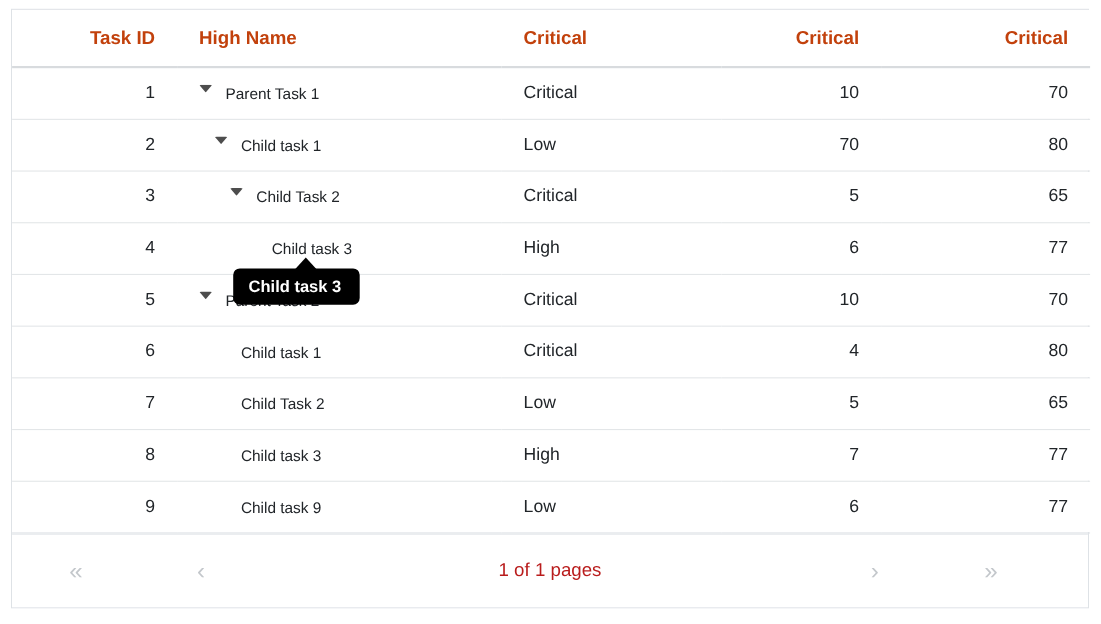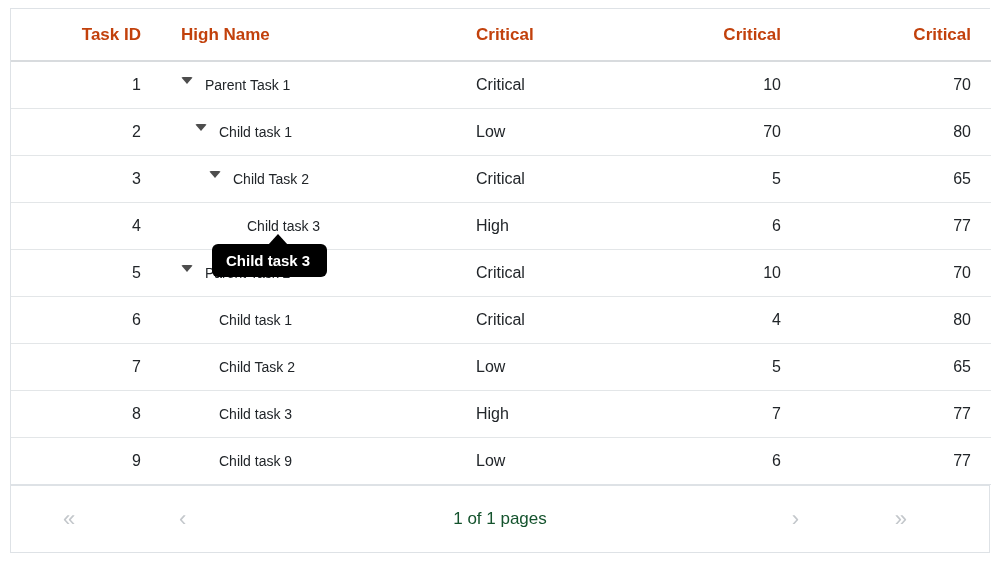--- a/index.html
+++ b/index.html
@@ -25,21 +25,21 @@
   .caret { width:0; height:0; border-left:6px solid transparent; border-right:6px solid transparent;
            border-top:7px solid #4d4d4d; border-radius:2px; margin-right:12px; flex:0 0 auto; cursor:pointer; }
   .caret-space { width:24px; flex:0 0 auto; }
   .taskname { font-size:14px; color:#212529; }
 
   .pager { position:relative; height:67px; border-top:1px solid #dee2e6; background:#fff; }
   .pager-btn { position:absolute; top:50%; transform:translateY(-50%);
     font-size:22px; color:#c3c7cb; line-height:1; cursor:default; user-select:none; }
   .btn-first{left:52px;} .btn-prev{left:168px;} .btn-next{right:190px;} .btn-last{right:82px;}
   .pager-status { position:absolute; left:0; right:0; top:50%; transform:translateY(-50%);
-    text-align:center; font-size:17px; color:#14532d; }
+    text-align:center; font-size:17px; color:#b91c1c; }
 
   .ttip { position:absolute; left:212px; top:244px; z-index:10;
     background:#000; color:#fff; border-radius:6px; padding:8px 14px;
     font-size:15px; font-weight:700; white-space:nowrap; min-width:115px; }
   .ttip-arrow { position:absolute; top:-10px; left:57%; transform:translateX(-50%);
     width:0; height:0; border-left:10px solid transparent; border-right:10px solid transparent;
     border-bottom:11px solid #000; }
 </style>
 </head>
 <body>

